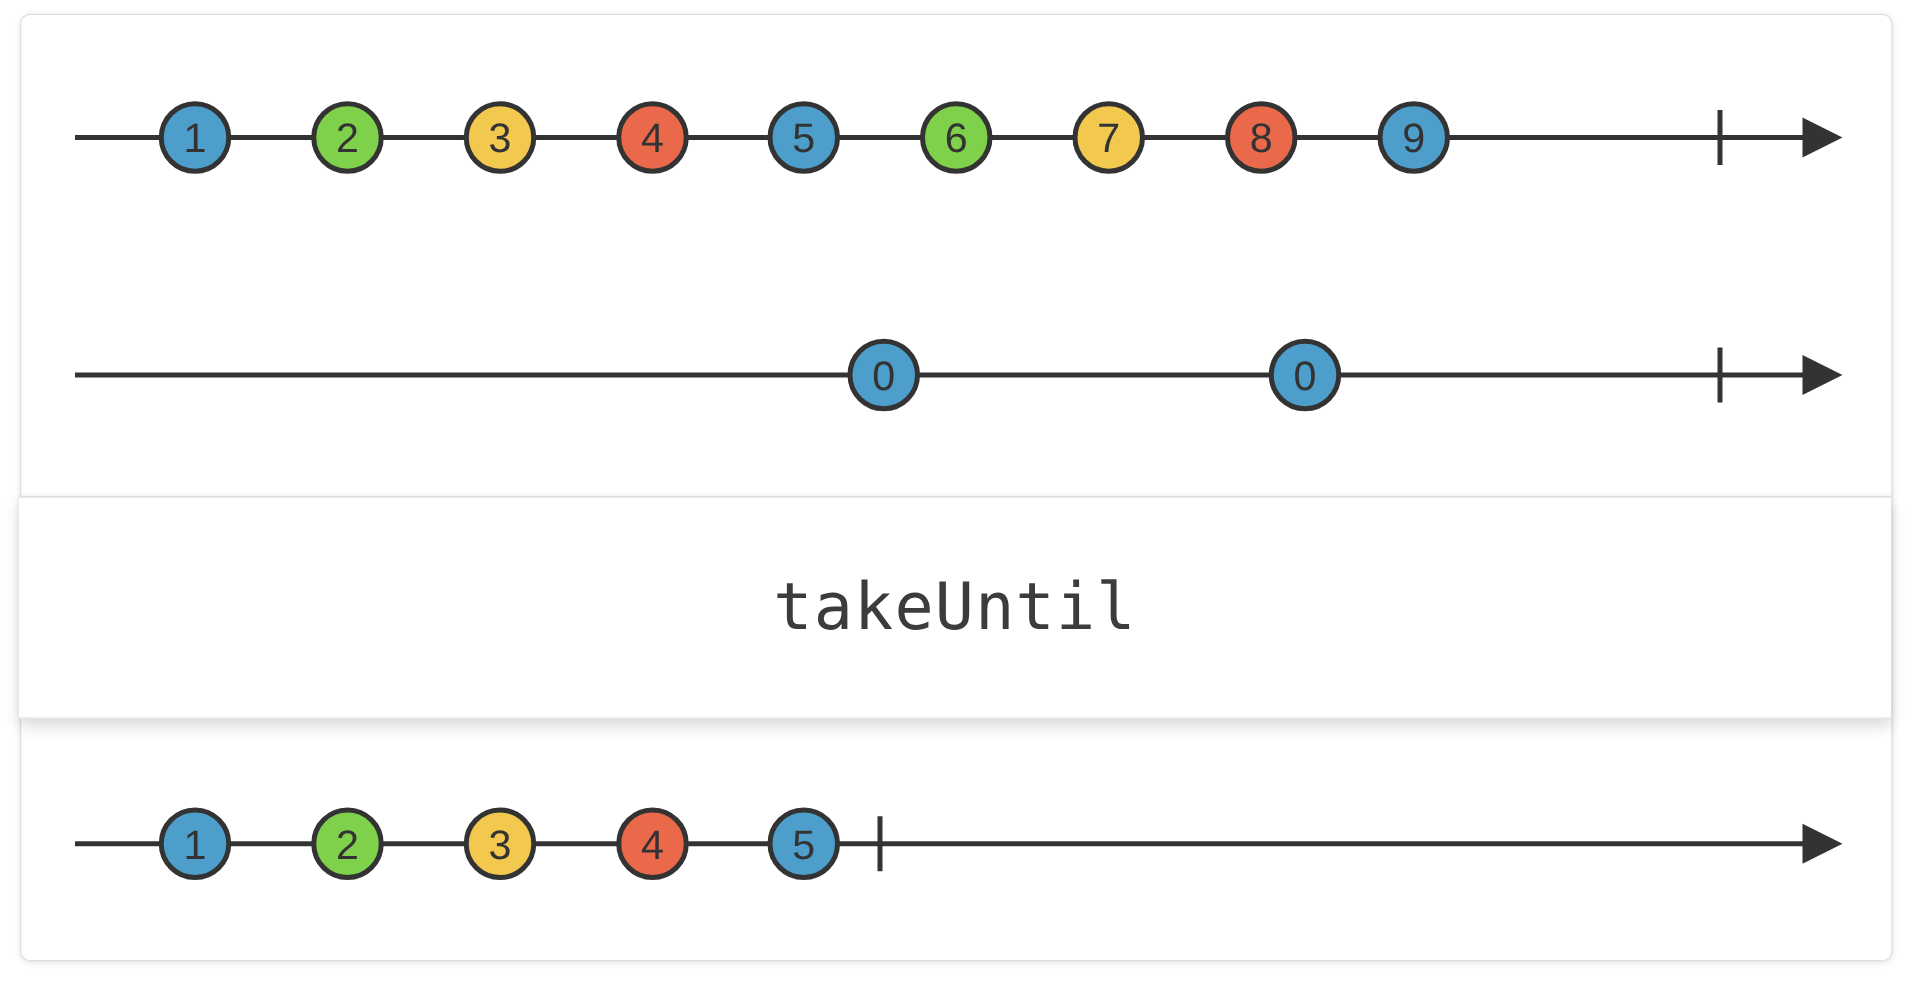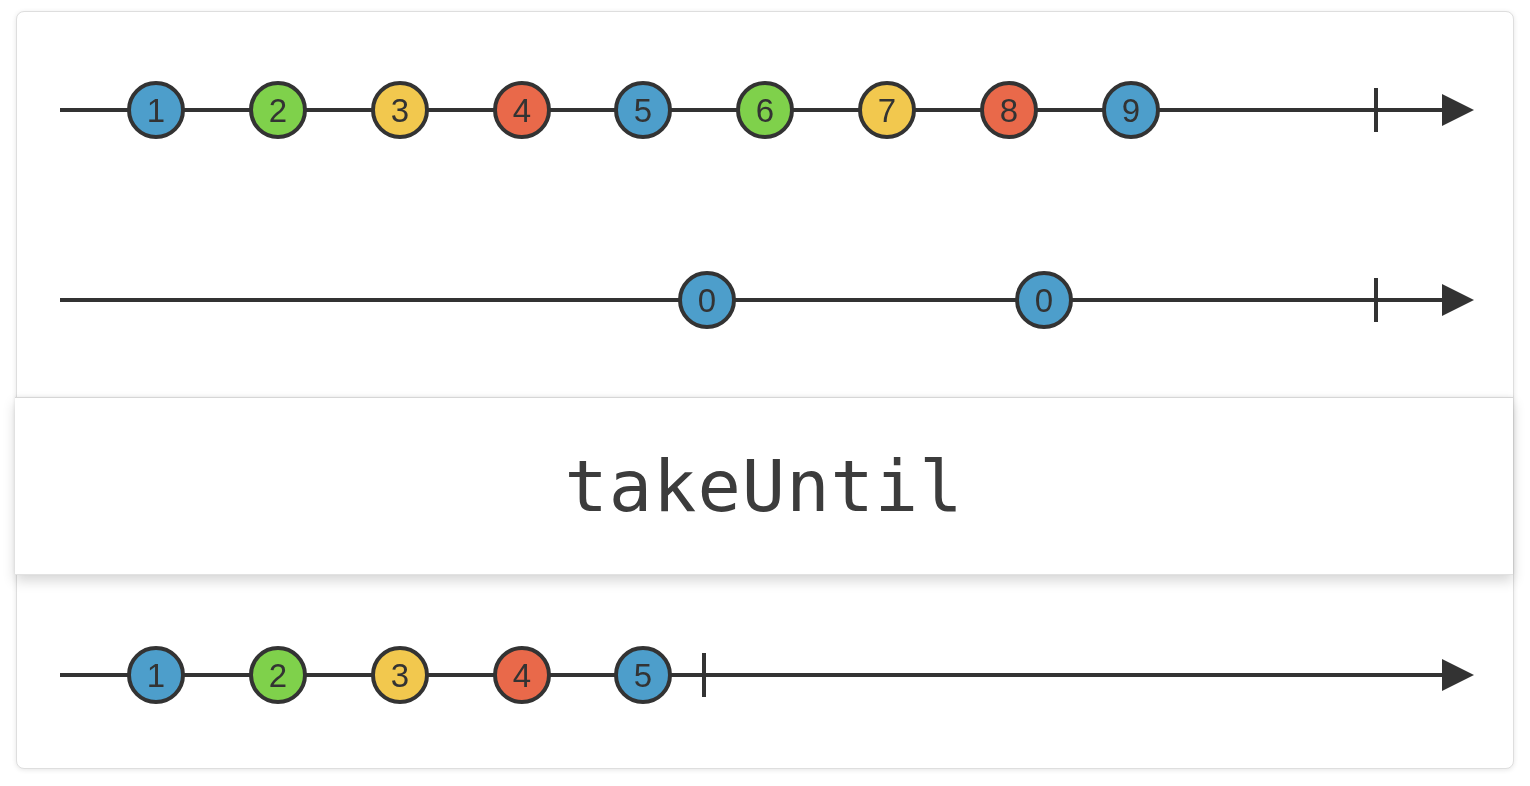--- a/index.html
+++ b/index.html
@@ -64,21 +64,21 @@
     border-top: 1px solid #d6d6d6;
     border-bottom: 1px solid #e2e2e2;
     box-shadow: 0 6px 12px rgba(0,0,0,0.16), 0 -1px 3px rgba(0,0,0,0.05);
     display: flex;
     align-items: center;
     justify-content: center;
     z-index: 5;
   }
   .operator-label {
     font-family: "DejaVu Sans Mono", "Liberation Mono", monospace;
-    font-size: 72px;
+    font-size: 52px;
     color: #3c3c3c;
     letter-spacing: 1px;
   }
 </style>
 </head>
 <body>
 
 <div class="page">
   <div class="card"></div>
 

